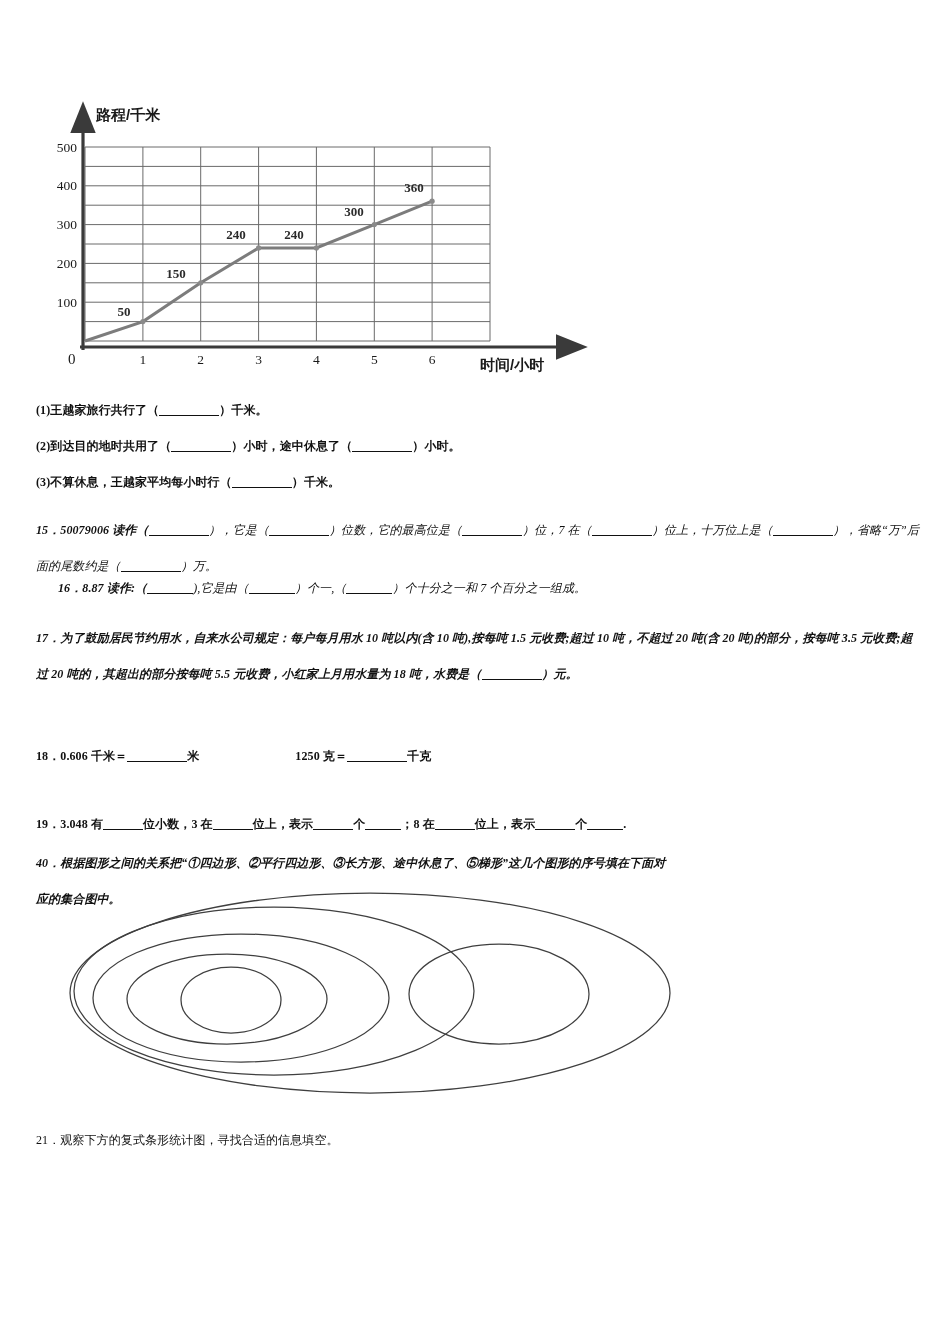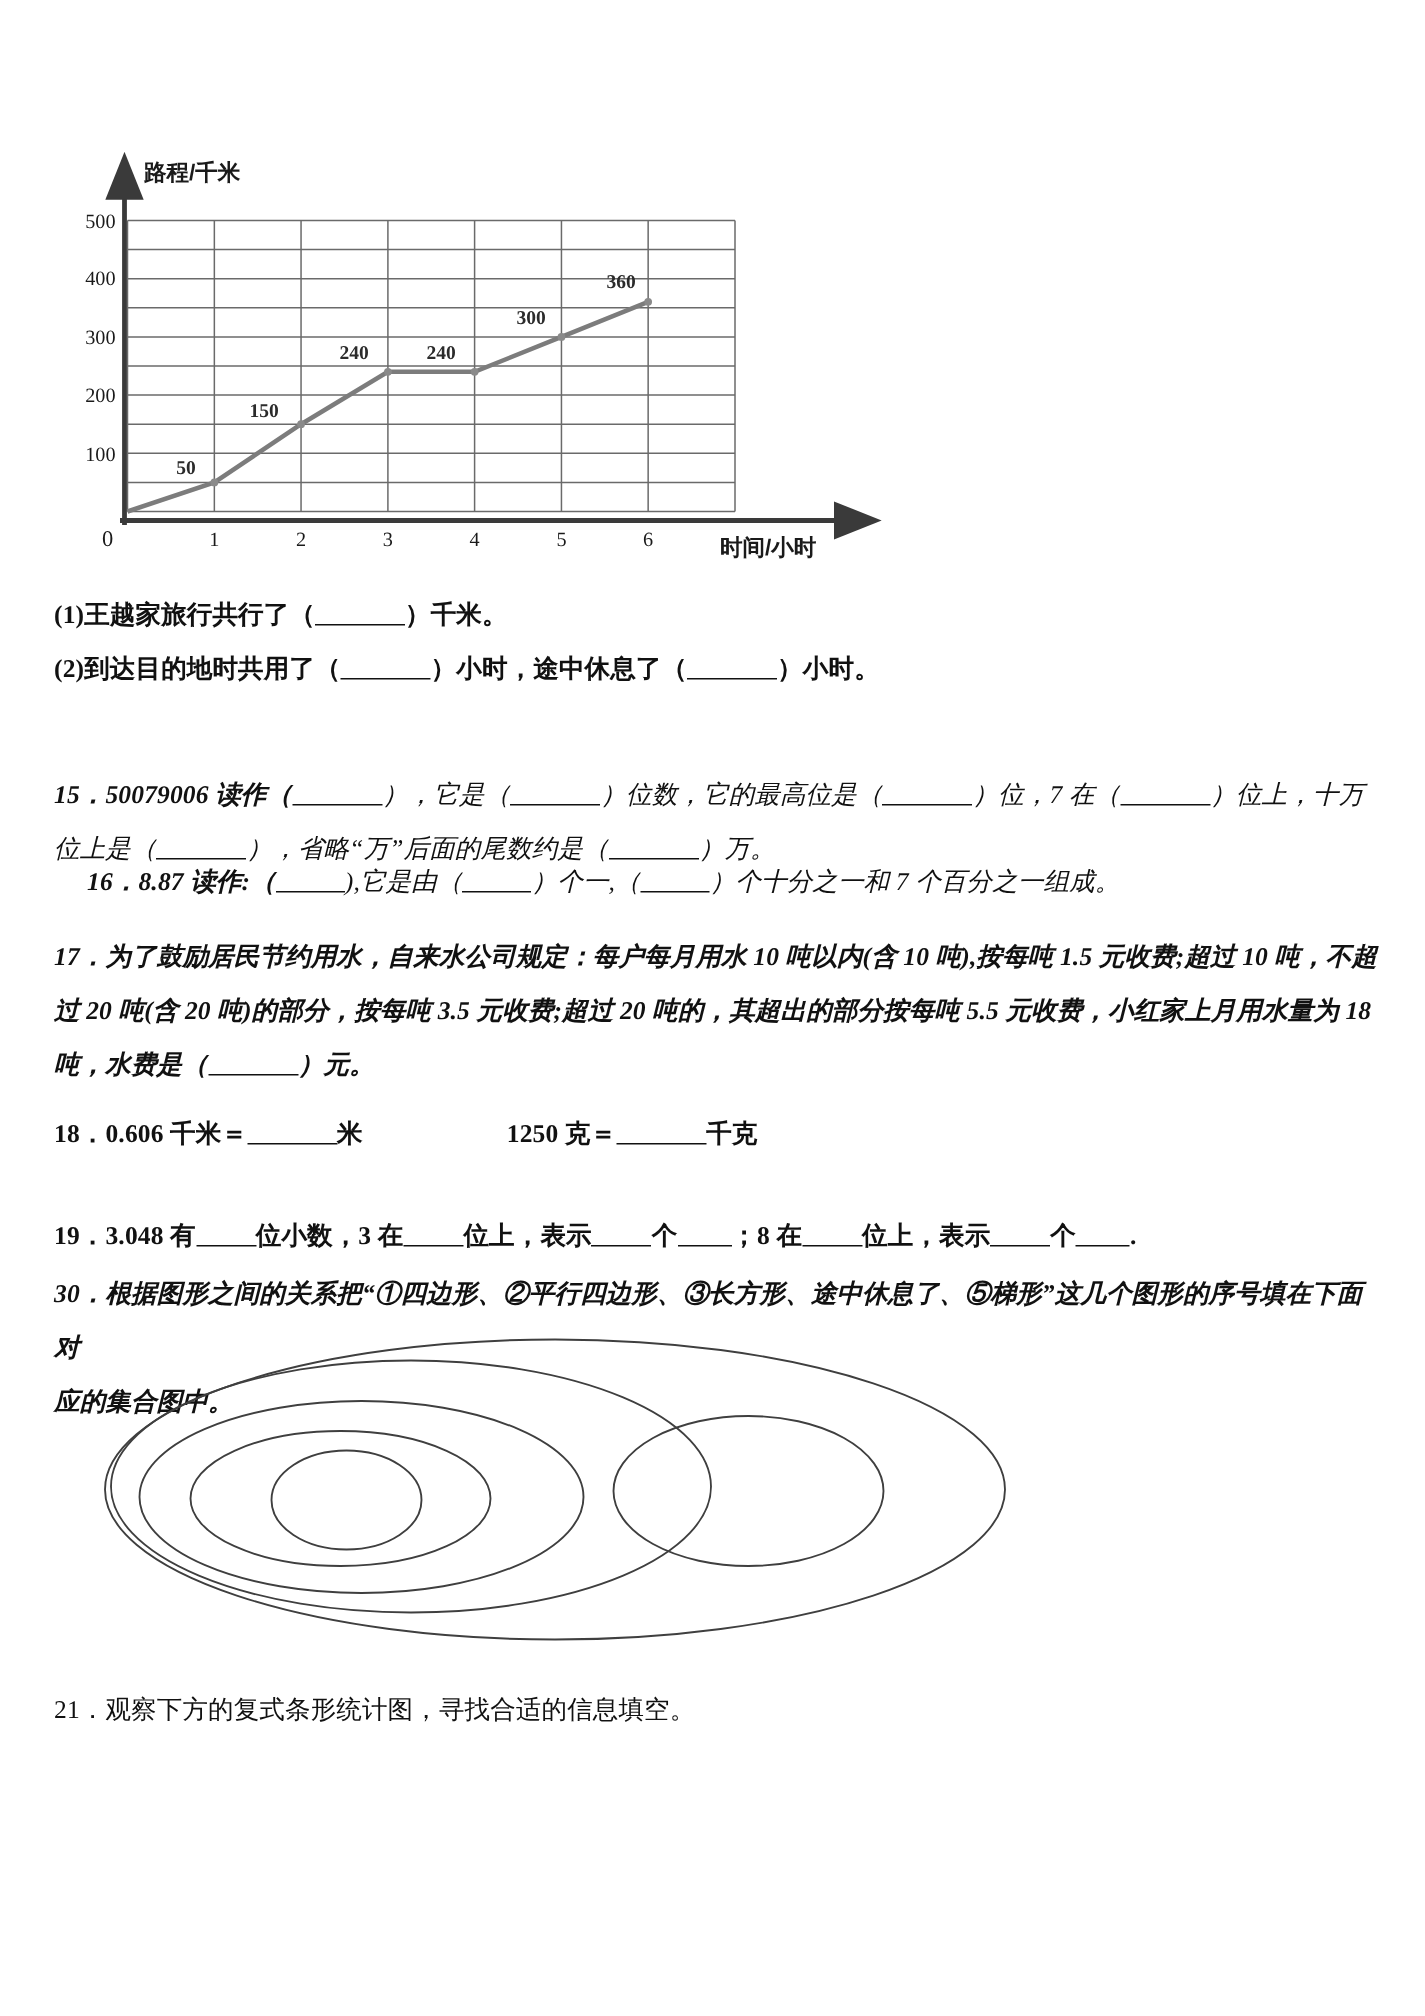--- a/index.html
+++ b/index.html
@@ -30,21 +30,21 @@
     top: 92px;
     width: 600px;
     height: 290px;
   }
   .figure-graph svg { display: block; }
 
   
   .q {
     position: absolute;
     font-family: "Liberation Serif", "DejaVu Serif", serif;
-    font-size: 17px;
+    font-size: 12px;
     line-height: 36px;
     color: #111;
     letter-spacing: 0.1px;
   }
   .q-line { white-space: nowrap; }
   .q-wrap { white-space: normal; font-style: italic; }
   .blank-l {
     display: inline-block;
     border-bottom: 1.3px solid #111;
     vertical-align: -2px;
@@ -166,20 +166,23 @@
     </svg>
   </div>
 
   <div class="q" id="q14sub">
     <div class="q-line sub-q">
       <span>(1)王越家旅行共行了（</span><span class="blank-l b60"></span><span>）千米。</span>
     </div>
     <div class="q-line sub-q">
       <span>(2)到达目的地时共用了（</span><span class="blank-l b60"></span><span>）小时，途中休息了（</span><span class="blank-l b60"></span><span>）小时。</span>
     </div>
+    <div class="q-line sub-q">
+      <span>(3)不算休息，王越家平均每小时行（</span><span class="blank-l b60"></span><span>）千米。</span>
+    </div>
   </div>
 
   <div class="q q-wrap" id="q15">
     <span class="bold">15．</span><span class="bold">50079006 读作（</span><span class="blank-l b60"></span><span>），它是（</span><span class="blank-l b60"></span><span>）位数，它的最高位是（</span><span class="blank-l b60"></span><span>）位，7 在（</span><span class="blank-l b60"></span><span>）位上，</span><span>十万位上是（</span><span class="blank-l b60"></span><span>），省略“万”后面的尾数约是（</span><span class="blank-l b60"></span><span>）万。</span>
   </div>
 
   <div class="q q-wrap" id="q16">
     <span class="bold">16．</span><span class="bold">8.87 读作:（</span><span class="blank-l b46"></span><span>),它是由（</span><span class="blank-l b46"></span><span>）个一,（</span><span class="blank-l b46"></span><span>）个十分之一和 7 个百分之一组成。</span>
   </div>
 
@@ -189,21 +192,21 @@
 
   <div class="q q-line" id="q18">
     <span class="bold">18．</span><span class="bold">0.606 千米＝</span><span class="blank-l b60"></span><span class="bold">米</span><span class="tab-gap"></span><span class="bold">1250 克＝</span><span class="blank-l b60"></span><span class="bold">千克</span>
   </div>
 
   <div class="q q-line" id="q19">
     <span class="bold">19．</span><span class="bold">3.048 有</span><span class="blank-l b40"></span><span class="bold">位小数，3 在</span><span class="blank-l b40"></span><span class="bold">位上，表示</span><span class="blank-l b40"></span><span class="bold">个</span><span class="blank-l b36"></span><span class="bold">；8 在</span><span class="blank-l b40"></span><span class="bold">位上，表示</span><span class="blank-l b40"></span><span class="bold">个</span><span class="blank-l b36"></span><span class="bold">.</span>
   </div>
 
   <div class="q q-wrap" id="q20">
-    <span class="bold">30．</span><span class="bold">根据图形之间的关系把“①四边形、②平行四边形、③长方形、途中休息了、⑤梯形”这几个图形的序号填在下面对</span><br>
+    <span class="bold">40．</span><span class="bold">根据图形之间的关系把“①四边形、②平行四边形、③长方形、途中休息了、⑤梯形”这几个图形的序号填在下面对</span><br>
     <span class="bold">应的集合图中。</span>
   </div>
 
   <div class="figure-venn">
     <svg width="660" height="225" viewBox="0 0 660 225">
       <g fill="none" stroke="#3f3f3f" stroke-width="1.25">
         <ellipse cx="336" cy="105" rx="300" ry="100"></ellipse>
         <ellipse cx="240" cy="103" rx="200" ry="84"></ellipse>
         <ellipse cx="207" cy="110" rx="148" ry="64"></ellipse>
         <ellipse cx="193" cy="111" rx="100" ry="45"></ellipse>

